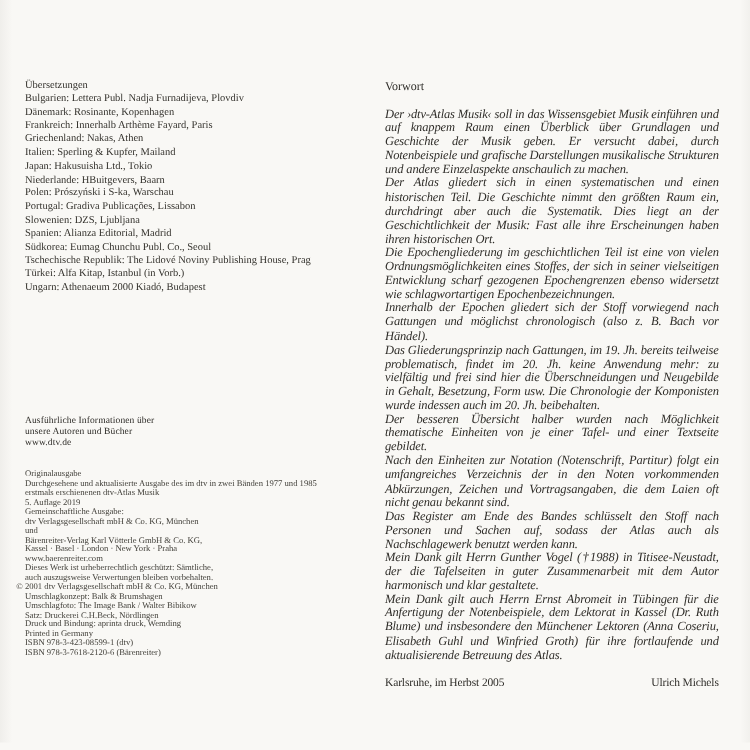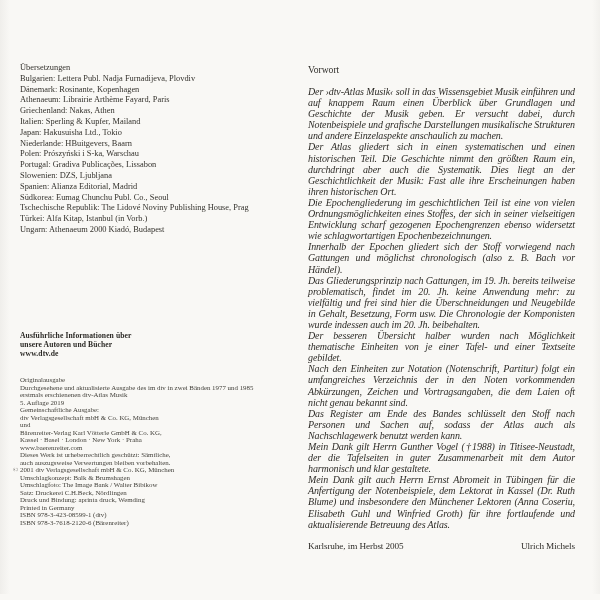--- a/index.html
+++ b/index.html
@@ -32,21 +32,21 @@
     font-size: 8.4px;
     line-height: 10.8px;
     color: #34322d;
   }
   .t-line { white-space: nowrap; }
 
   .infobox {
     position: absolute;
     left: 20px; top: 331px;
     width: 200px;
-    font-weight: bold;
+    font-weight: normal;
     font-size: 7.6px;
     line-height: 9.2px;
     color: #2b2925;
     letter-spacing: 0.1px;
   }
   .i-line { white-space: nowrap; }
 
   .imprint {
     position: absolute;
     left: 20px; top: 376px;
@@ -103,21 +103,21 @@
 <body>
 
 <div class="spread">
 
   <section class="left-page">
 
     <div class="translations">
       <div class="t-line">Übersetzungen</div>
       <div class="t-line">Bulgarien: Lettera Publ. Nadja Furnadijeva, Plovdiv</div>
         <div class="t-line">Dänemark: Rosinante, Kopenhagen</div>
-        <div class="t-line">Athenaeum: Librairie Arthème Fayard, Paris</div>
+        <div class="t-line">Frankreich: Innerhalb Arthème Fayard, Paris</div>
         <div class="t-line">Griechenland: Nakas, Athen</div>
         <div class="t-line">Italien: Sperling &amp; Kupfer, Mailand</div>
         <div class="t-line">Japan: Hakusuisha Ltd., Tokio</div>
         <div class="t-line">Niederlande: HBuitgevers, Baarn</div>
         <div class="t-line">Polen: Prószyński i S-ka, Warschau</div>
         <div class="t-line">Portugal: Gradiva Publicações, Lissabon</div>
         <div class="t-line">Slowenien: DZS, Ljubljana</div>
         <div class="t-line">Spanien: Alianza Editorial, Madrid</div>
         <div class="t-line">Südkorea: Eumag Chunchu Publ. Co., Seoul</div>
         <div class="t-line">Tschechische Republik: The Lidové Noviny Publishing House, Prag</div>

